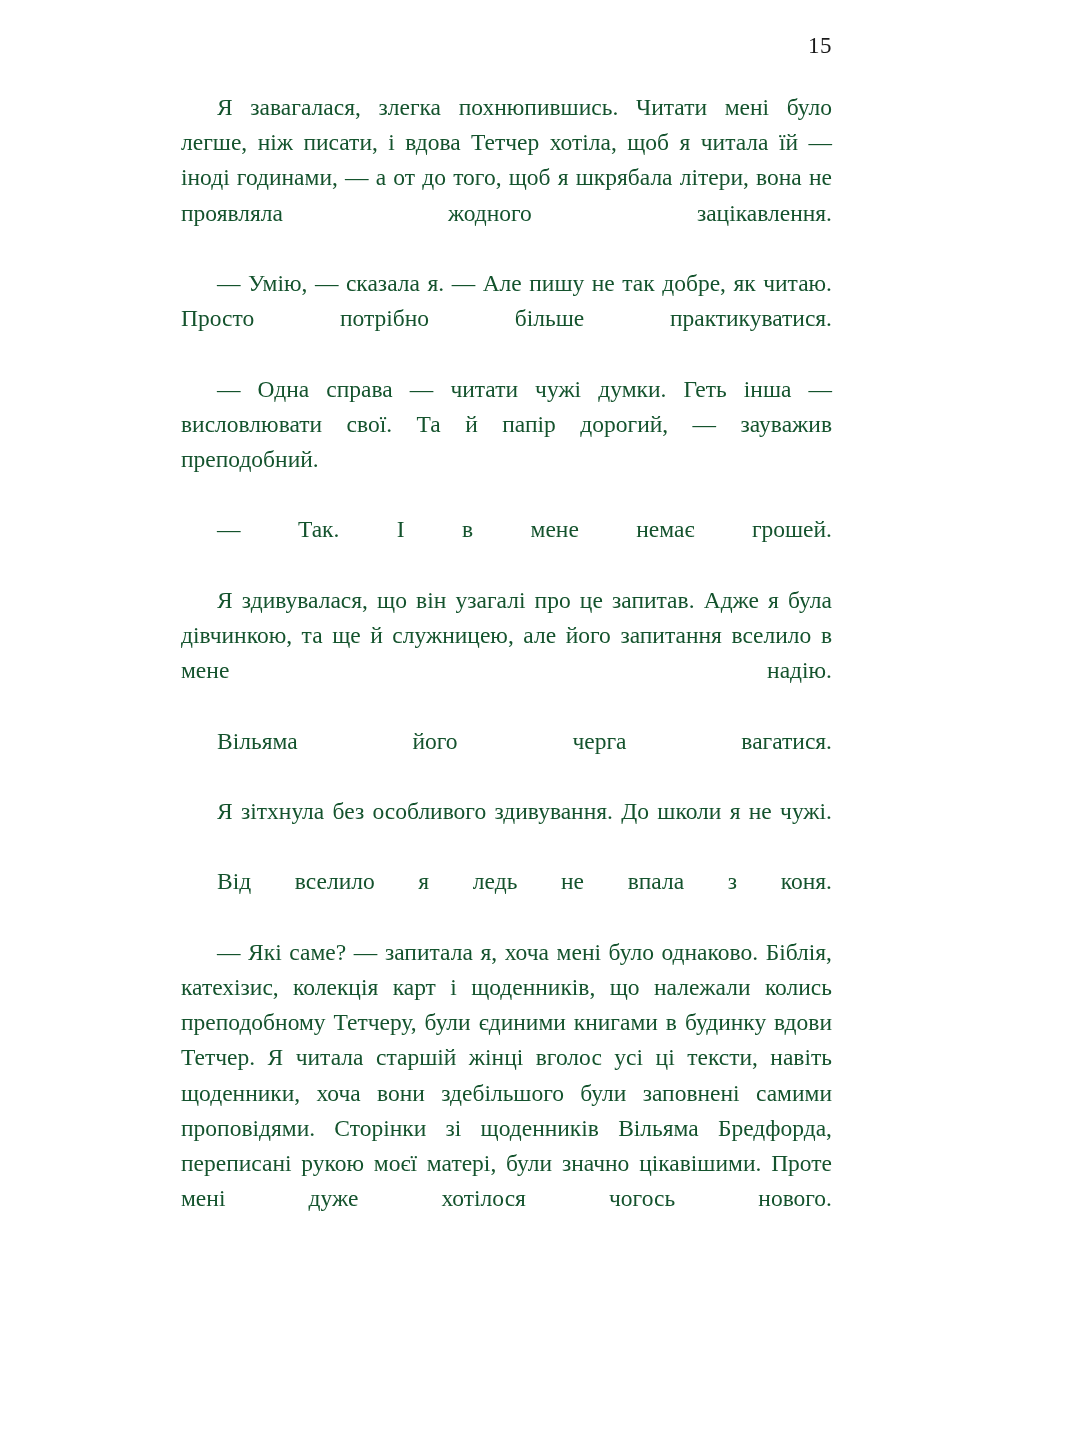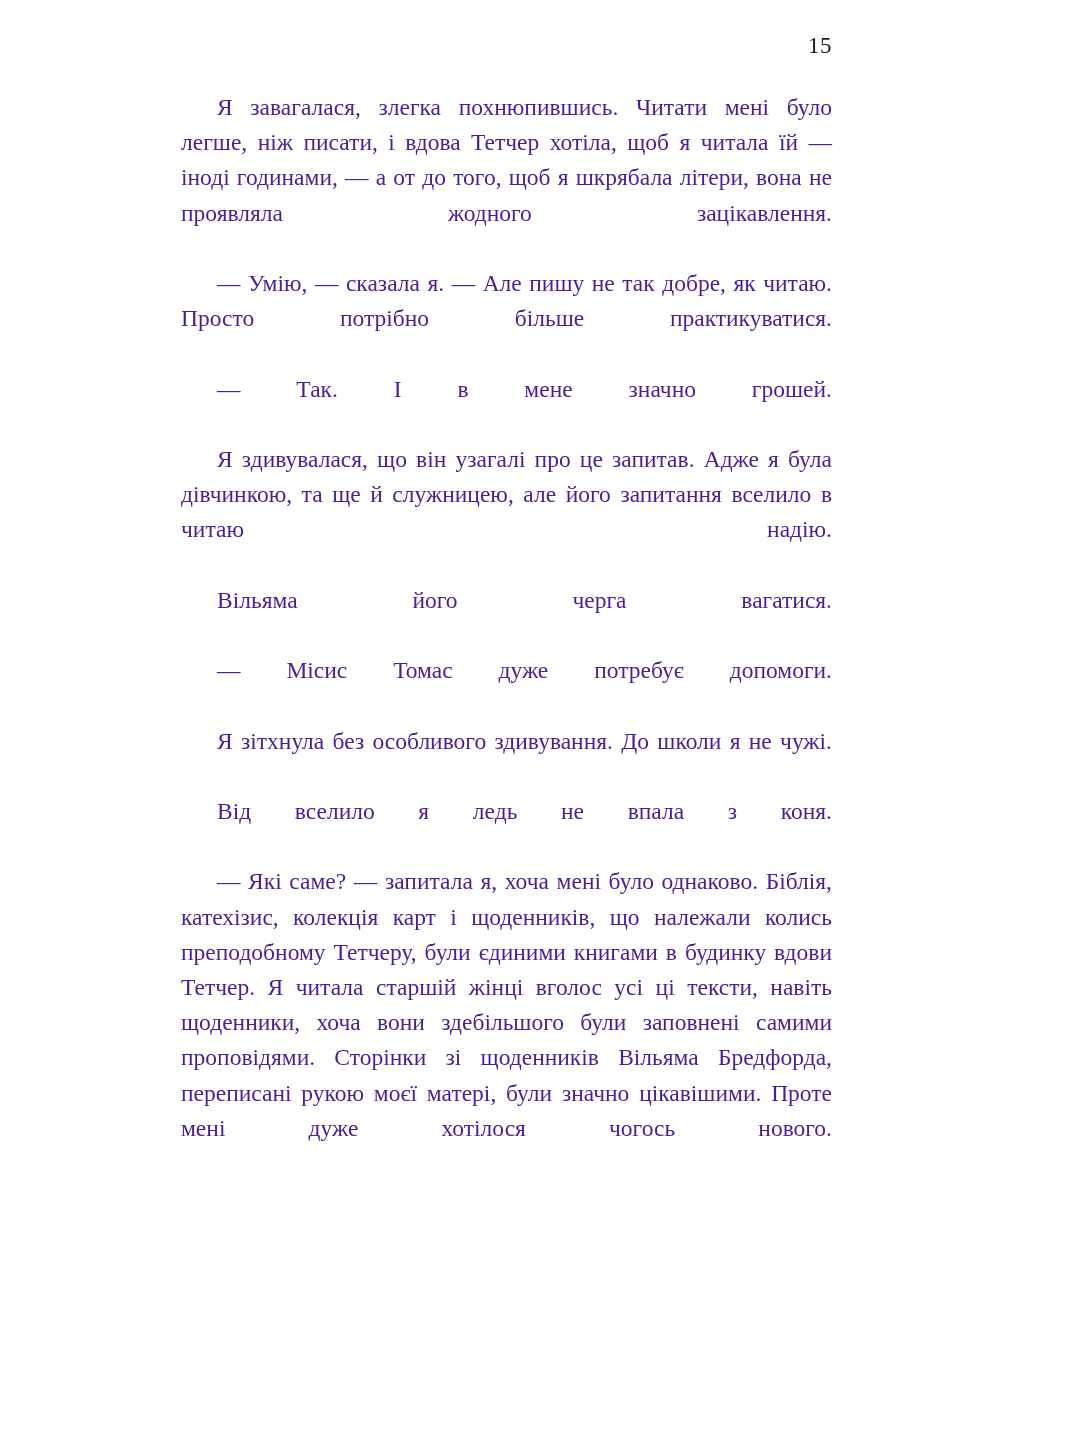--- a/index.html
+++ b/index.html
@@ -53,21 +53,21 @@
 
   p.para {
     margin: 0;
     font-size: 23.5px;
     line-height: 35.2px;
     text-align: justify;
     text-justify: inter-word;
     text-indent: 36px;
     hyphens: manual;
     word-spacing: 0px;
-    color: #4c1d95;
+    color: #14532d;
   }
 
   
   p.para::after {
     content: "";
     display: inline-block;
     width: 100%;
   }
 </style>
 </head>
@@ -75,22 +75,22 @@
 
 <div class="page" style="background: rgb(255, 255, 255); color: rgb(26, 26, 26); padding-left: 20px;">
 
   <div class="folio-row">
     <span class="folio">15</span>
   </div>
 
   <div class="textblock">
     <p class="para">Я завагалася, злегка похнюпившись. Читати мені було легше, ніж писати, і вдова Тетчер хотіла, щоб я читала їй — іноді годинами, — а от до того, щоб я шкрябала літери, вона не проявляла жодного зацікавлення.</p>
     <p class="para">— Умію, — сказала я. — Але пишу не так добре, як читаю. Просто потрібно більше практикуватися.</p>
-    <p class="para">— Так. І в мене значно грошей.</p>
-    <p class="para">Я здивувалася, що він узагалі про це запитав. Адже я була дівчинкою, та ще й служницею, але його запитання вселило в читаю надію.</p>
+    <p class="para">— Одна справа — читати чужі думки. Геть інша — висловлювати свої. Та й папір дорогий, — зауважив преподобний.</p>
+    <p class="para">— Так. І в мене немає грошей.</p>
+    <p class="para">Я здивувалася, що він узагалі про це запитав. Адже я була дівчинкою, та ще й служницею, але його запитання вселило в мене надію.</p>
     <p class="para">Вільяма його черга вагатися.</p>
-    <p class="para">— Місис Томас дуже потребує допомоги.</p>
     <p class="para">Я зітхнула без особливого здивування. До школи я не чужі.</p>
     <p class="para">Від вселило я ледь не впала з коня.</p>
     <p class="para">— Які саме? — запитала я, хоча мені було однаково. Біблія, катехізис, колекція карт і щоденників, що належали колись преподобному Тетчеру, були єдиними книгами в будинку вдови Тетчер. Я читала старшій жінці вголос усі ці тексти, навіть щоденники, хоча вони здебільшого були заповнені самими проповідями. Сторінки зі щоденників Вільяма Бредфорда, переписані рукою моєї матері, були значно цікавішими. Проте мені дуже хотілося чогось нового.</p>
   </div>
 
 </div>
 
 </body></html>

